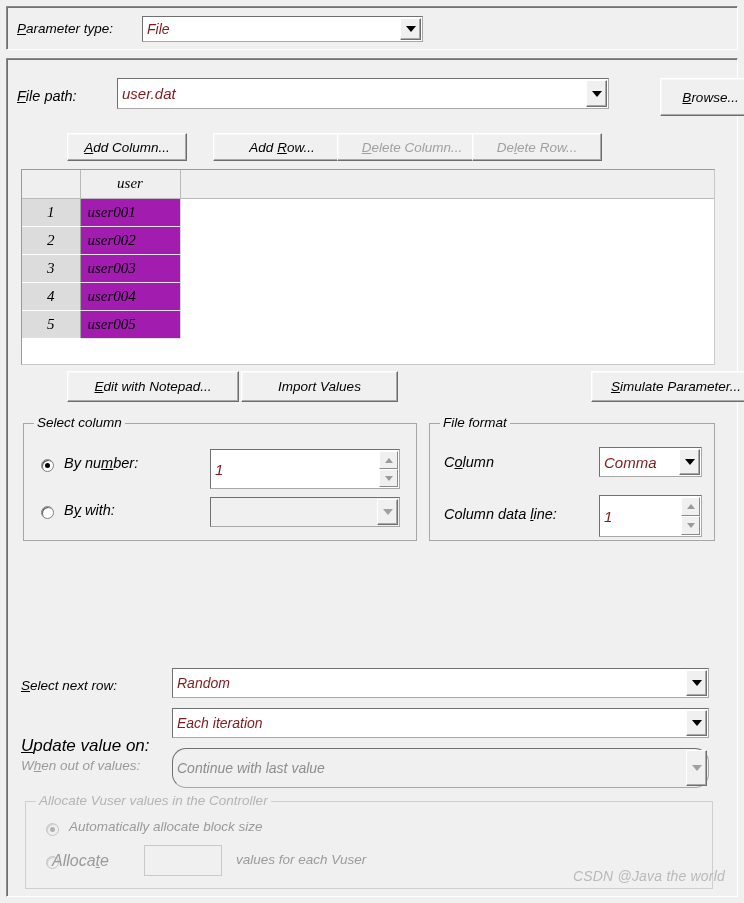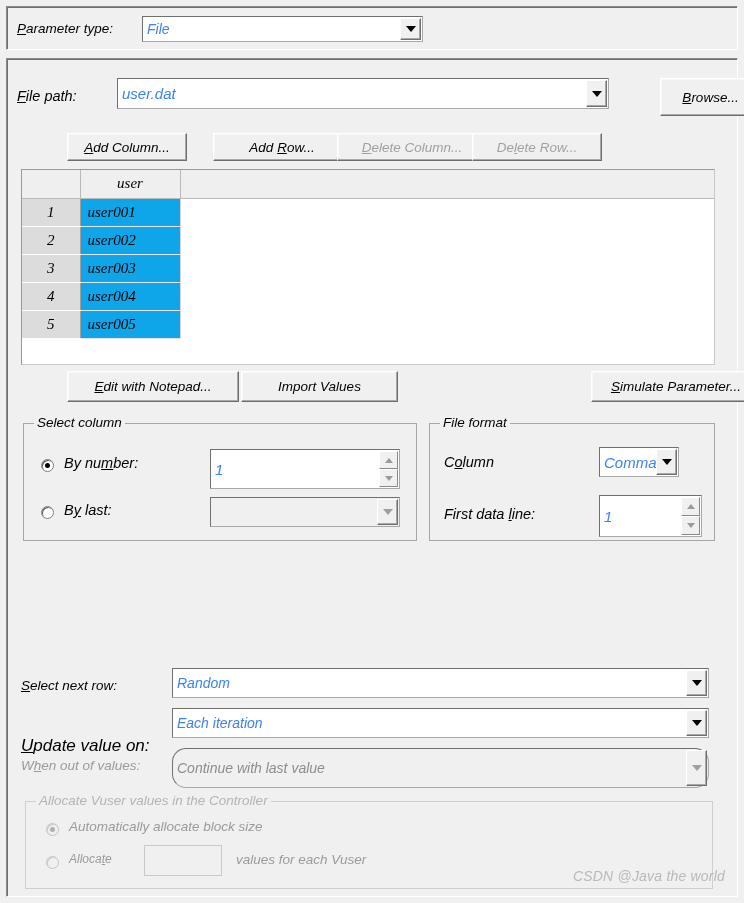--- a/index.html
+++ b/index.html
@@ -42,21 +42,21 @@
     box-sizing: border-box;
     display: flex;
     align-items: center;
   }
   .field .val {
     flex: 1 1 auto;
     padding-left: 4px;
     font-size: 14px;
     white-space: nowrap;
     overflow: hidden;
-    color: #3b82f6;
+    color: #7f1d1d;
   }
   .field.dis { background: #f0f0f0; }
   .field.dis .val { color: #8d8d8d; }
 
   
   .dropbtn {
     width: 21px; align-self: stretch;
     margin: 1px 1px 1px 0;
     background: #f0f0f0;
     border: 1px solid #ffffff;
@@ -179,21 +179,21 @@
     width: 58px; text-align: center;
     background: #dcdcdc;
     border-right: 1px solid #9f9f9f;
     border-bottom: 1px solid #ffffff;
     color: #000;
   }
   #grid tbody tr:first-child td.rn { border-top: 1px solid #9f9f9f; }
   #grid tbody td.cell {
     width: 100px;
     padding-left: 7px;
-    background: #0ea5e9;
+    background: #a21caf;
     border-right: 1px solid #d4d4d4;
     border-bottom: 1px solid #e4e4e4;
   }
 
   
   #watermark {
     position: absolute;
     right: 12px; bottom: 12px;
     font-size: 14px;
     color: #b9b9b9;
@@ -304,41 +304,41 @@
           <span class="half">
               <i class="up"></i>
             </span>
           <span class="half">
               <i class="down"></i>
             </span>
         </span>
       </div>
 
       <span class="radio" style="left:17px; top:82px;"></span>
-      <div class="lbl" style="left:40px; top:78px; font-size:14.5px;"><span>B</span><span class="u">y</span><span> last:</span></div>
+      <div class="lbl" style="left:40px; top:78px; font-size:14.5px;"><span>B</span><span class="u">y</span><span> with:</span></div>
       <div class="field dis" style="left:186px; top:73px; width:190px; height:30px;">
         <span class="val"></span>
         <span class="dropbtn dis">
             <i class="tri"></i>
           </span>
       </div>
     </div>
 
     <div class="group" style="left:422px; top:364px; width:286px; height:118px;">
       <span class="gtitle">File format</span>
 
       <div class="lbl" style="left:14px; top:30px; font-size:14.5px;"><span>C</span><span class="u">o</span><span>lumn</span></div>
-      <div class="field" style="left:169px; top:23px; width:80px; height:30px;">
+      <div class="field" style="left:169px; top:23px; width:103px; height:30px;">
         <span class="val" style="font-size:15px;">Comma</span>
         <span class="dropbtn">
             <i class="tri"></i>
           </span>
       </div>
 
-      <div class="lbl" style="left:14px; top:82px; font-size:14.5px;"><span>First data </span><span class="u">l</span><span>ine:</span></div>
+      <div class="lbl" style="left:14px; top:82px; font-size:14.5px;"><span>Column data </span><span class="u">l</span><span>ine:</span></div>
       <div class="field" style="left:169px; top:71px; width:103px; height:42px;">
         <span class="val" style="font-size:15px;">1</span>
         <span class="spin">
           <span class="half">
               <i class="up"></i>
             </span>
           <span class="half">
               <i class="down"></i>
             </span>
         </span>
@@ -371,21 +371,21 @@
 
     <div class="group dis" style="left:18px; top:742px; width:688px; height:88px;padding-left:28px;">
       <span class="gtitle">Allocate Vuser values in the Controller</span>
 
       <span class="radio dis on" style="left:20px; top:21px;">
           <i class="dot"></i>
         </span>
       <div class="lbl dis" style="left:43px; top:17px; font-size:13.5px;">Automatically allocate block size</div>
 
       <span class="radio dis" style="left:20px; top:54px;"></span>
-      <div class="lbl dis" style="left:43px; top:50px; font-size:12px;"><span>Alloca</span><span class="u">t</span><span>e</span></div>
+      <div class="lbl dis" style="left:26px; top:50px; font-size:16px;"><span>Alloca</span><span class="u">t</span><span>e</span></div>
       <div class="field dis" style="left:118px; top:43px; width:78px; height:31px; border-color:#c9c9c9;">
         <span class="val"></span>
       </div>
       <div class="lbl dis" style="left:210px; top:50px; font-size:13.5px;">values for each Vuser</div>
     </div>
 
     <div id="watermark">CSDN @Java the world</div>
   </div>
 </div>
 

